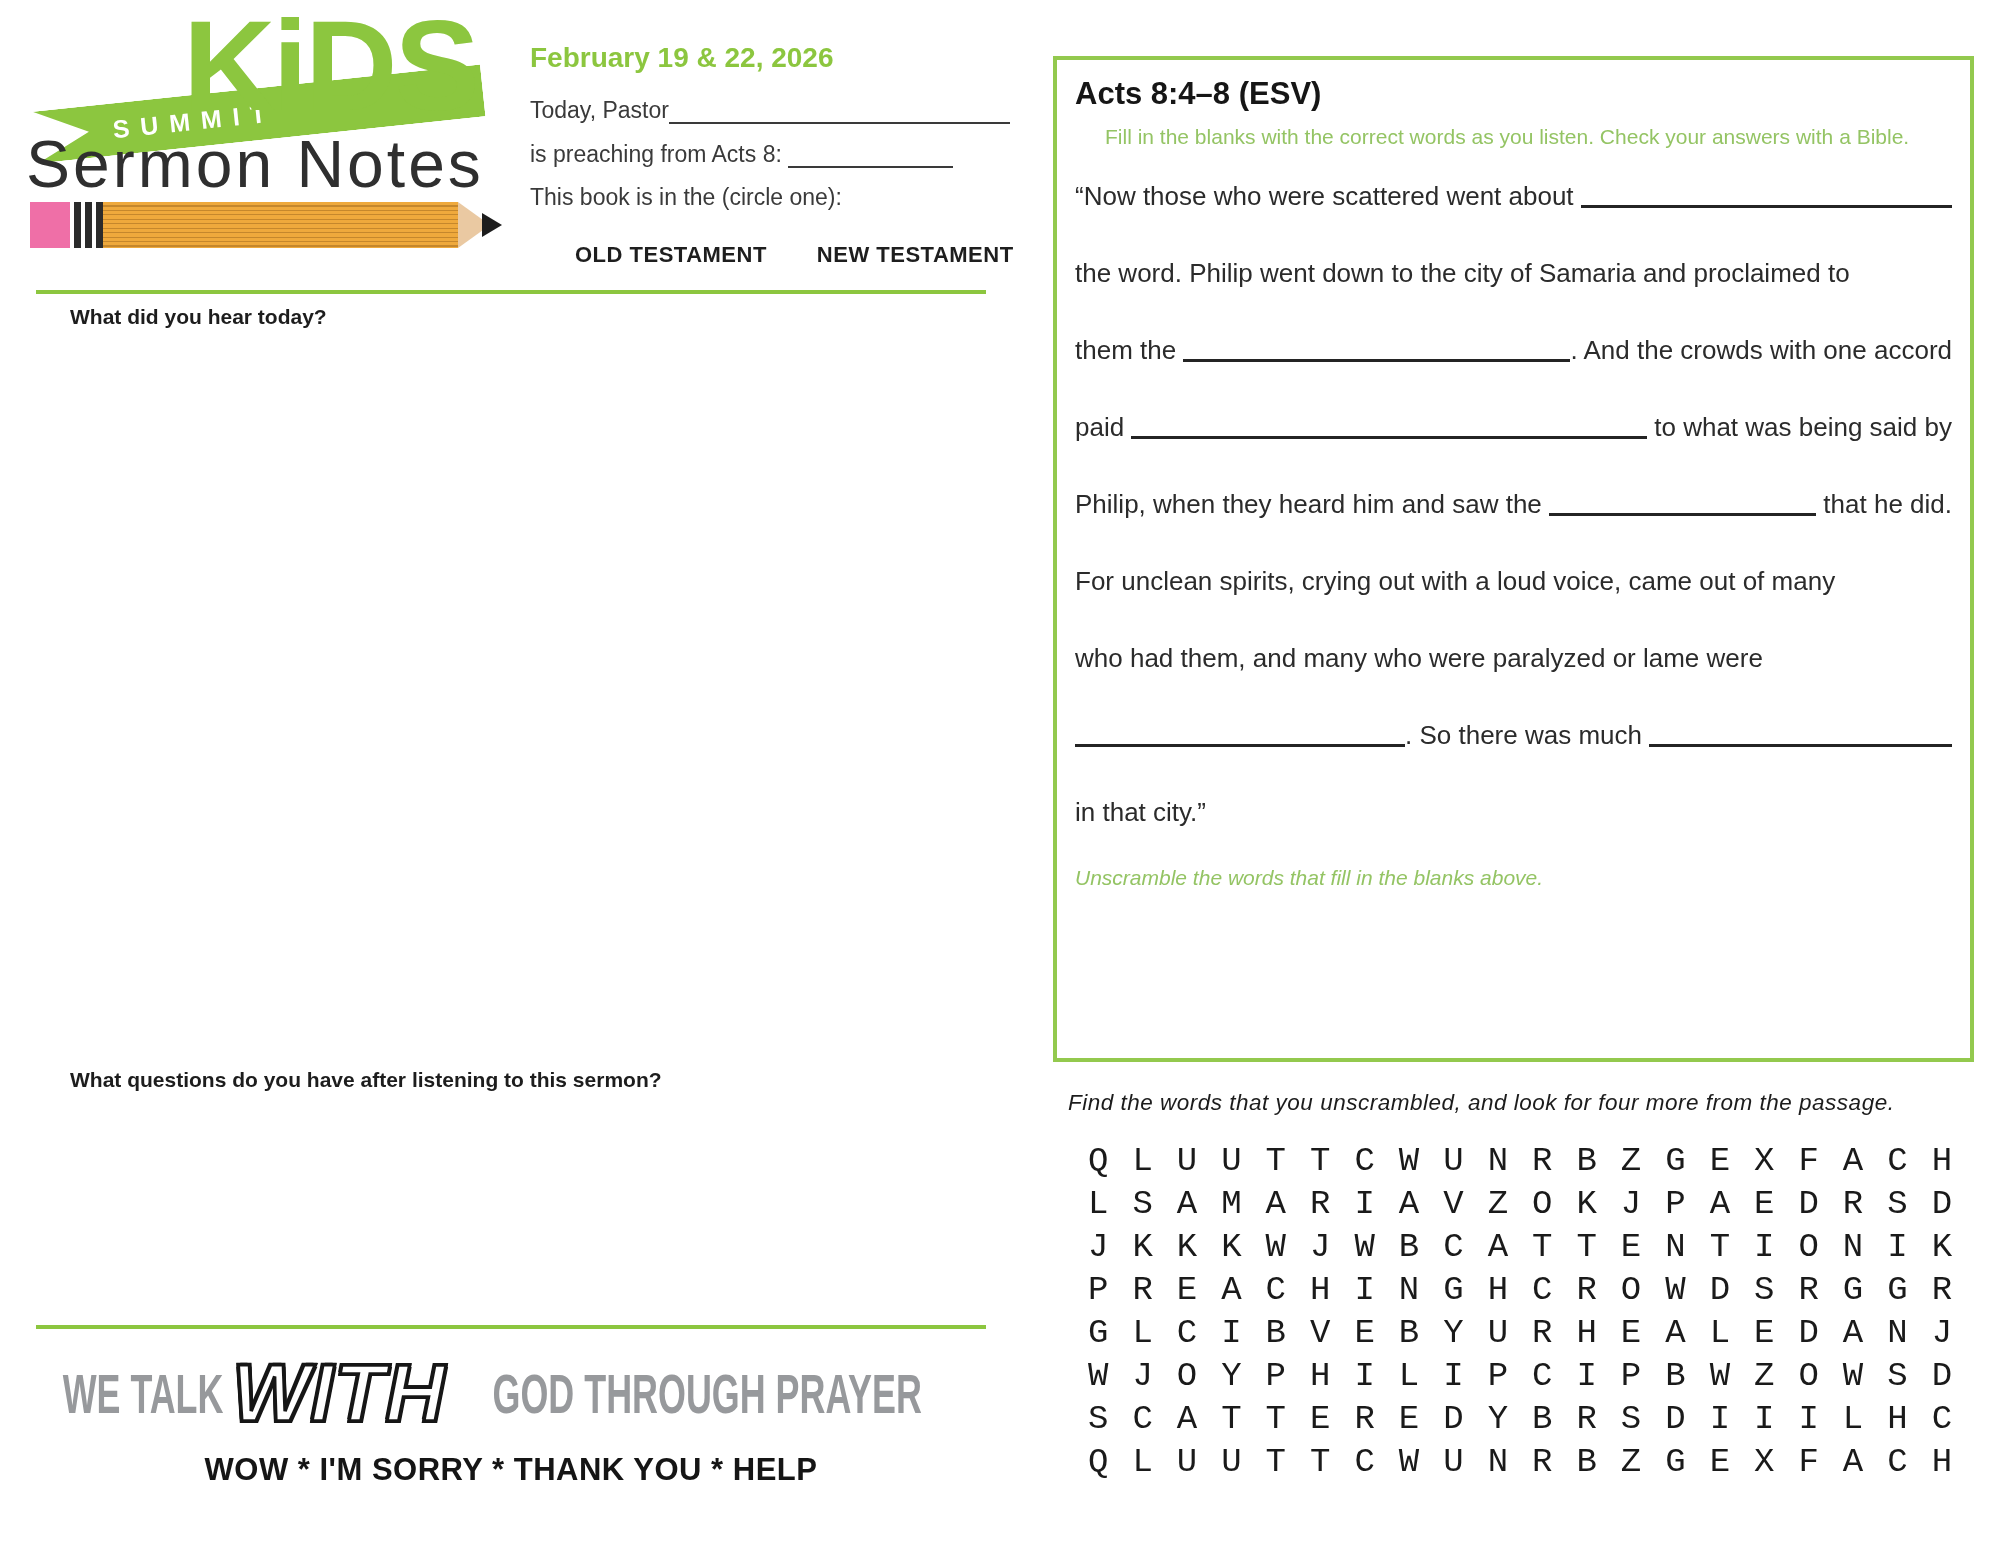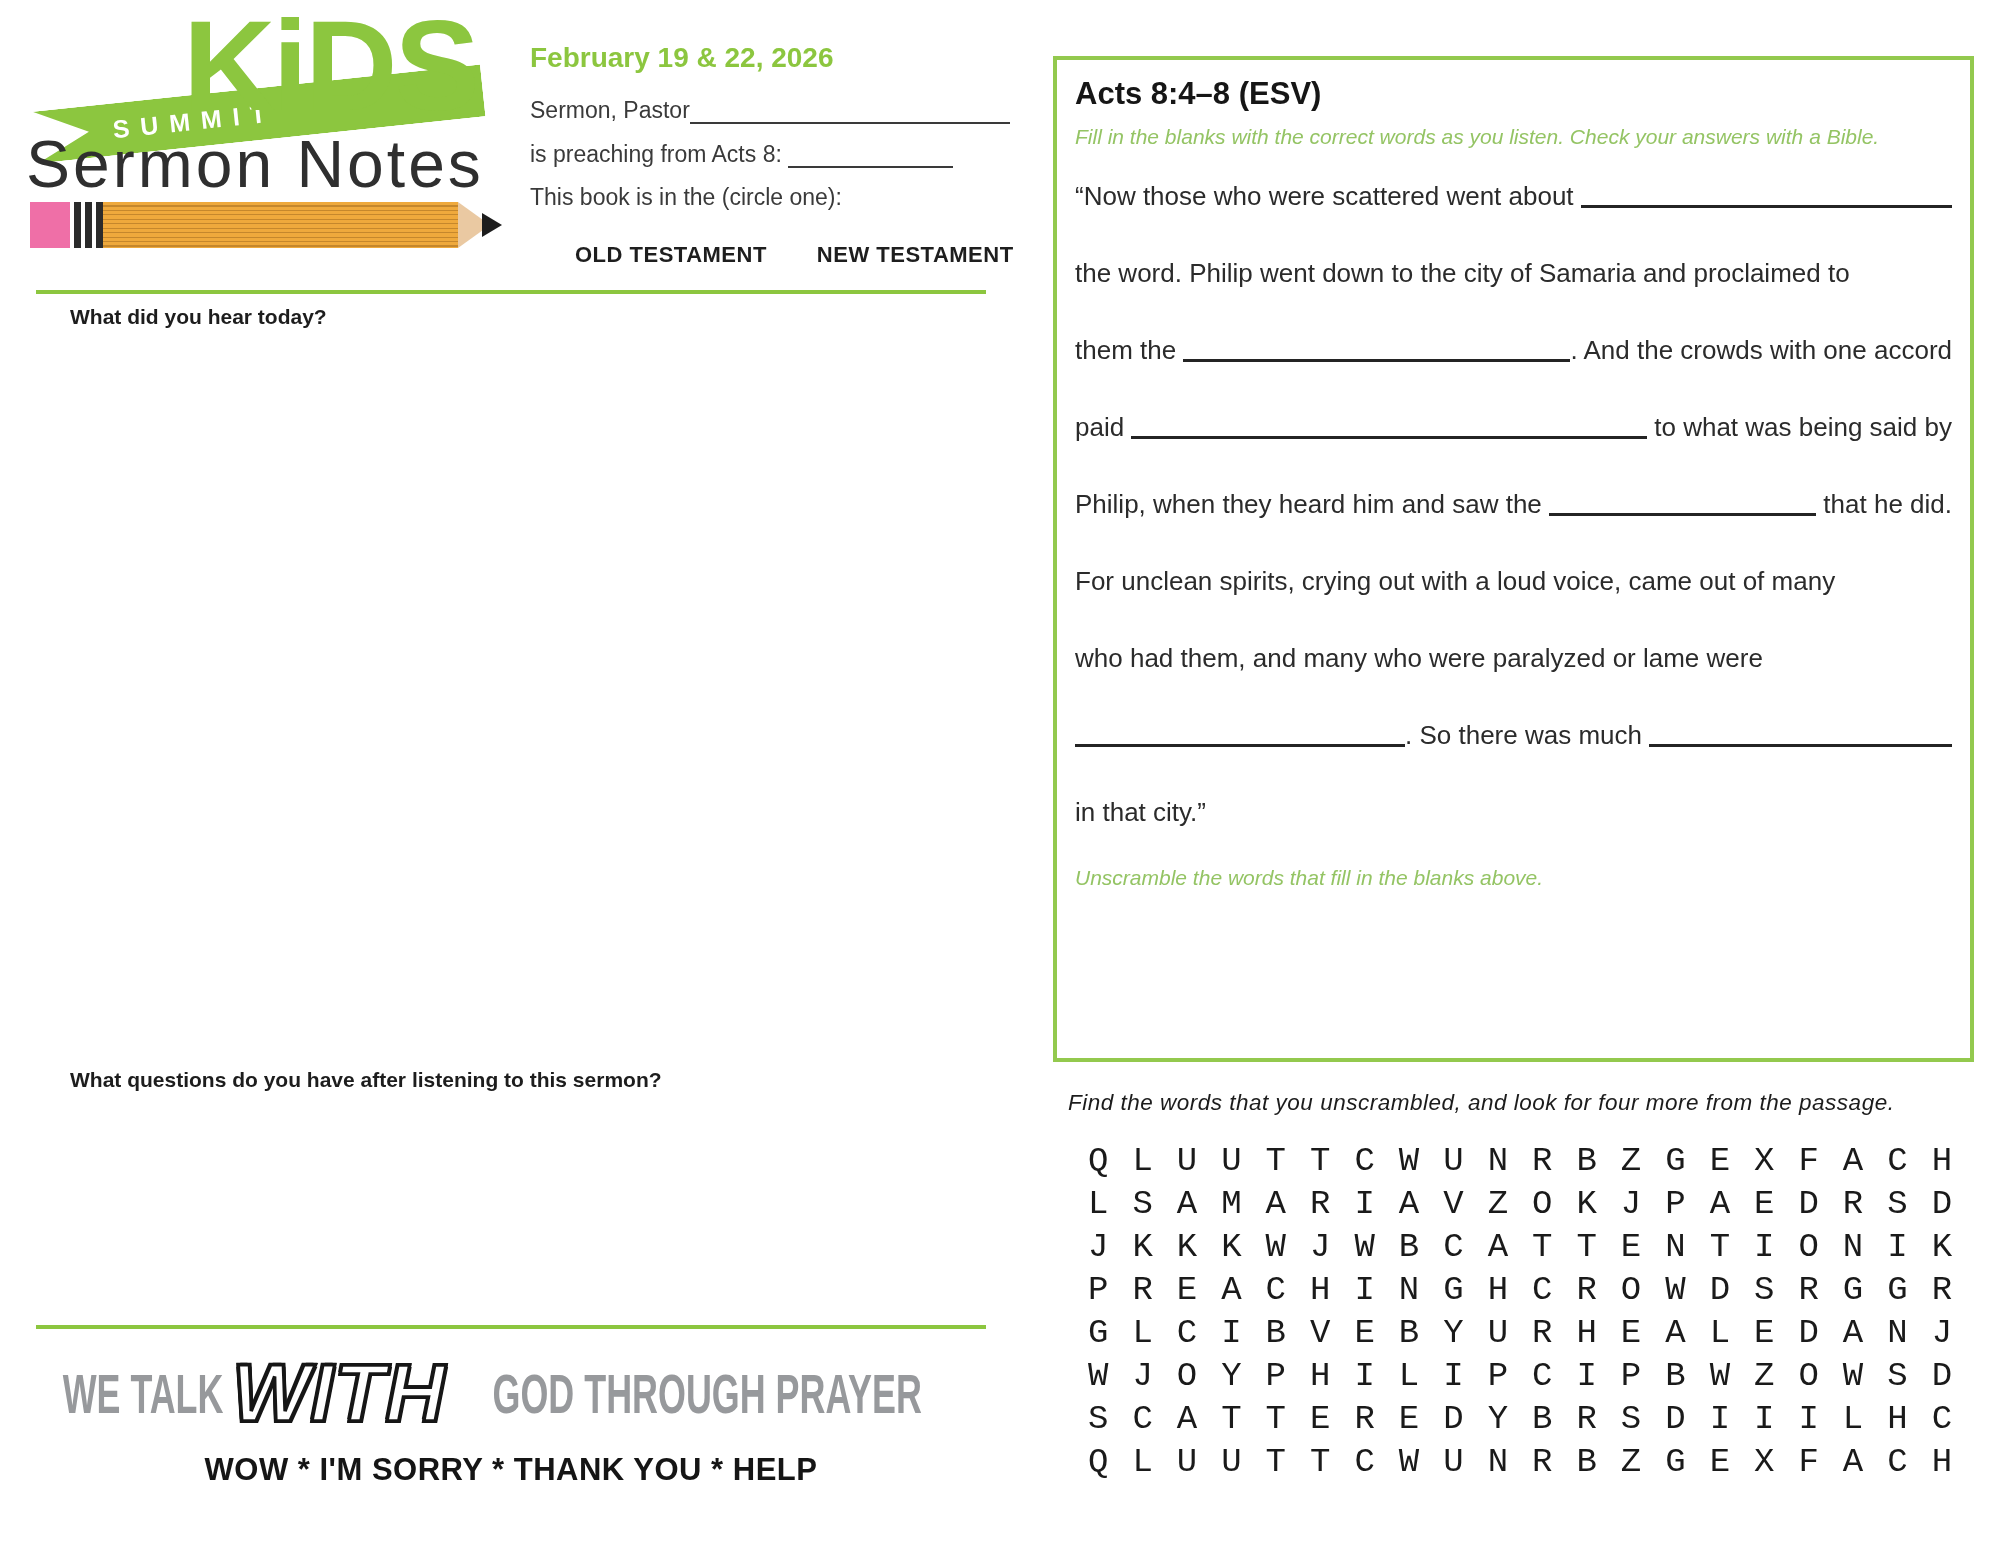--- a/index.html
+++ b/index.html
@@ -55,21 +55,21 @@
   .with-script { display:inline-block; font-size:82px; font-weight:700; font-style:italic; color:#ffffff;
                  -webkit-text-stroke:3.5px #161616;
                  text-shadow:2px 2px 0 #161616,-2px -2px 0 #161616,2px -2px 0 #161616,-2px 2px 0 #161616;
                  letter-spacing:1px; margin:0 -14px; position:relative; z-index:2; line-height:1; }
   .prayer-sub { margin-top:4px; font-size:31px; font-weight:700; color:#151515; letter-spacing:0.5px; }
 
   
   .sbox { position:absolute; left:1053px; top:56px; width:921px; height:1006px;
           border:4px solid #93c94e; background:#fff; padding:14px 18px; }
   .stitle { font-size:31px; font-weight:700; color:#161616; margin-top:2px; letter-spacing:0px; }
-  .ginstr { font-size:21px; font-style:italic; color:#94c464; margin-top:13px; }
+  .ginstr { font-size:21px; color:#94c464; margin-top:13px;margin-left:30px; }
   .passage { margin-top:2px; }
   .pline { display:flex; height:77px; align-items:flex-end; font-size:26px; color:#2b2b2b; }
   .pline .pt { white-space:pre; padding-bottom:16px; }
   .pline .blank { border-bottom:3px solid #242424; margin-bottom:20px; }
   .pline .blank.grow { flex:1; }
   .unscramble-instr { font-size:21px; font-style:italic; color:#94c464; margin-top:22px; }
   .scramble { position:relative; height:150px; }
   .sword { position:absolute; font-size:27px; color:#222; letter-spacing:0.40em; white-space:nowrap; }
   .sw1 { left:0px;   top:38px; }
   .sw2 { left:382px; top:38px; }
@@ -101,21 +101,21 @@
     <div class="band b1"></div>
     <div class="band b2"></div>
     <div class="band b3"></div>
     <div class="shaft"></div>
     <div class="tip"></div>
     <div class="lead"></div>
   </div>
 
   <div class="date">February 19 &amp; 22, 2026</div>
   <div class="hline hl1">
-    <span>Sermon, Pastor</span>
+    <span>Today, Pastor</span>
     <span class="hblank grow"></span>
   </div>
   <div class="hline hl2">
     <span style="white-space:pre">is preaching from Acts 8: </span>
     <span class="hblank" style="width:165px"></span>
   </div>
   <div class="hline hl3">This book is in the (circle one):</div>
   <div class="testaments">
     <span>OLD TESTAMENT</span>
     <span>NEW TESTAMENT</span>

